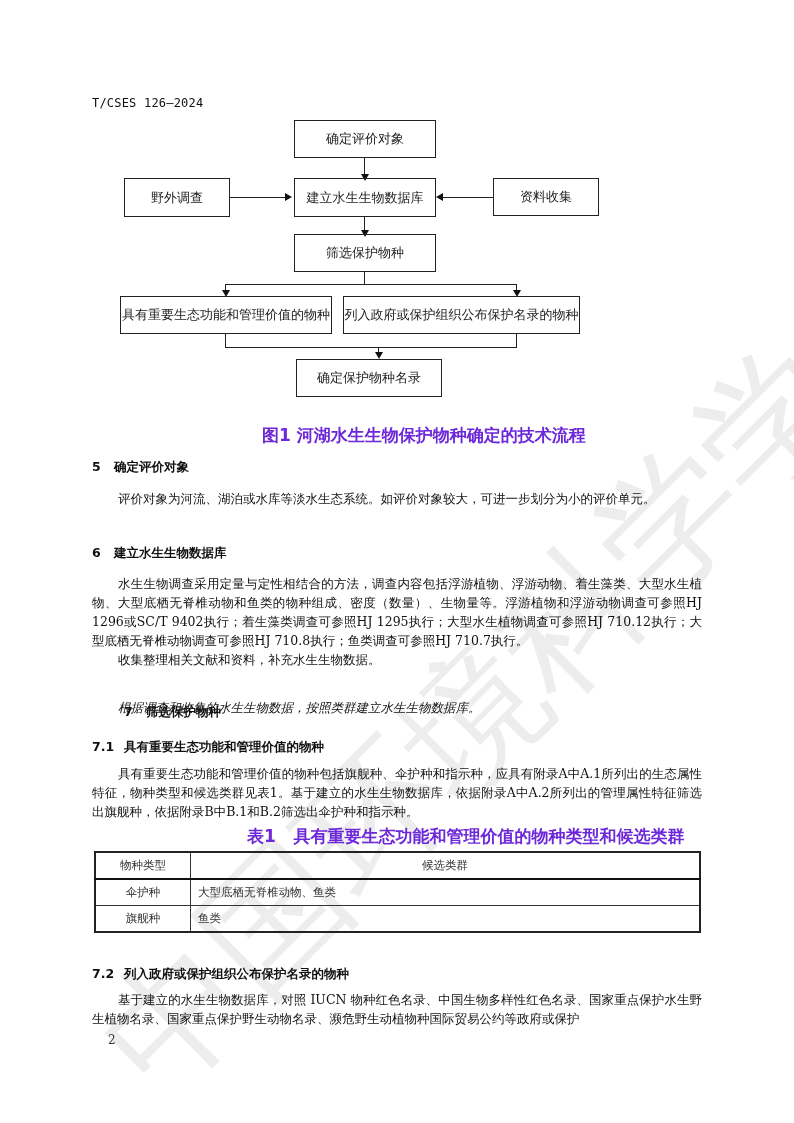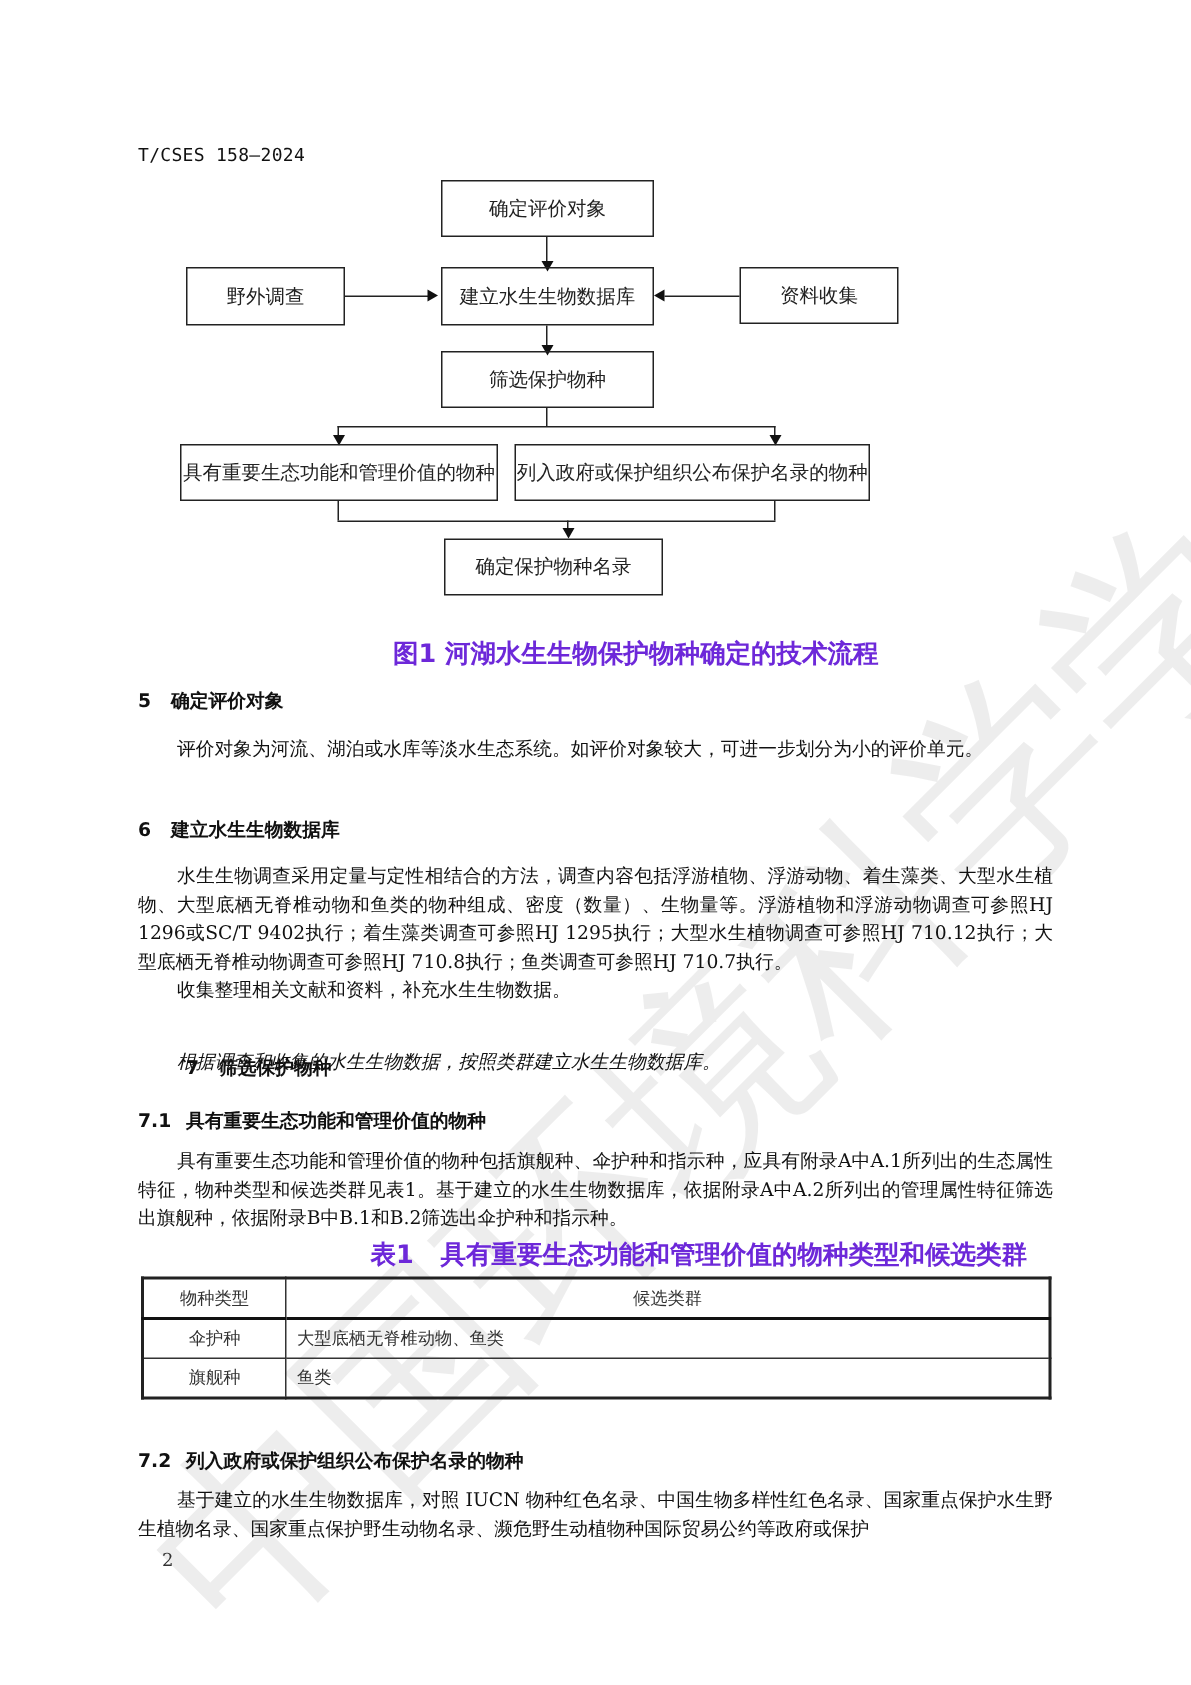--- a/index.html
+++ b/index.html
@@ -25,21 +25,21 @@
   table.t1 thead th { border-bottom:2px solid #111; text-align:center; }
   table.t1 td.type { text-align:center; width:80px; }
   .watermark { position:absolute; font-family:"DejaVu Sans","Liberation Sans",sans-serif; color:rgba(0,0,0,0.07); font-size:140px; font-weight:100; white-space:nowrap; transform-origin:left top; pointer-events:none; }
   .page-num { left:108px; top:1033px; font-size:12px; color:#333; }
 </style>
 </head>
 <body>
 
 <div class="watermark" style="left:60px; top:1000px; transform:rotate(-45deg);">中国环境科学学会</div>
 
-<div class="abs header-code">T/CSES 158—2024</div>
+<div class="abs header-code">T/CSES 126—2024</div>
 
 <div>
   <div class="box" style="left:294px; top:120px; width:142px; height:38px;">
       <span>确定评价对象</span>
     </div>
   <div class="line" style="left:364px; top:158px; width:1px; height:17px;"></div>
   <div class="arrow-down" style="left:361px; top:174px;"></div>
 
   <div class="box" style="left:124px; top:178px; width:106px; height:39px;">
       <span>野外调查</span>

